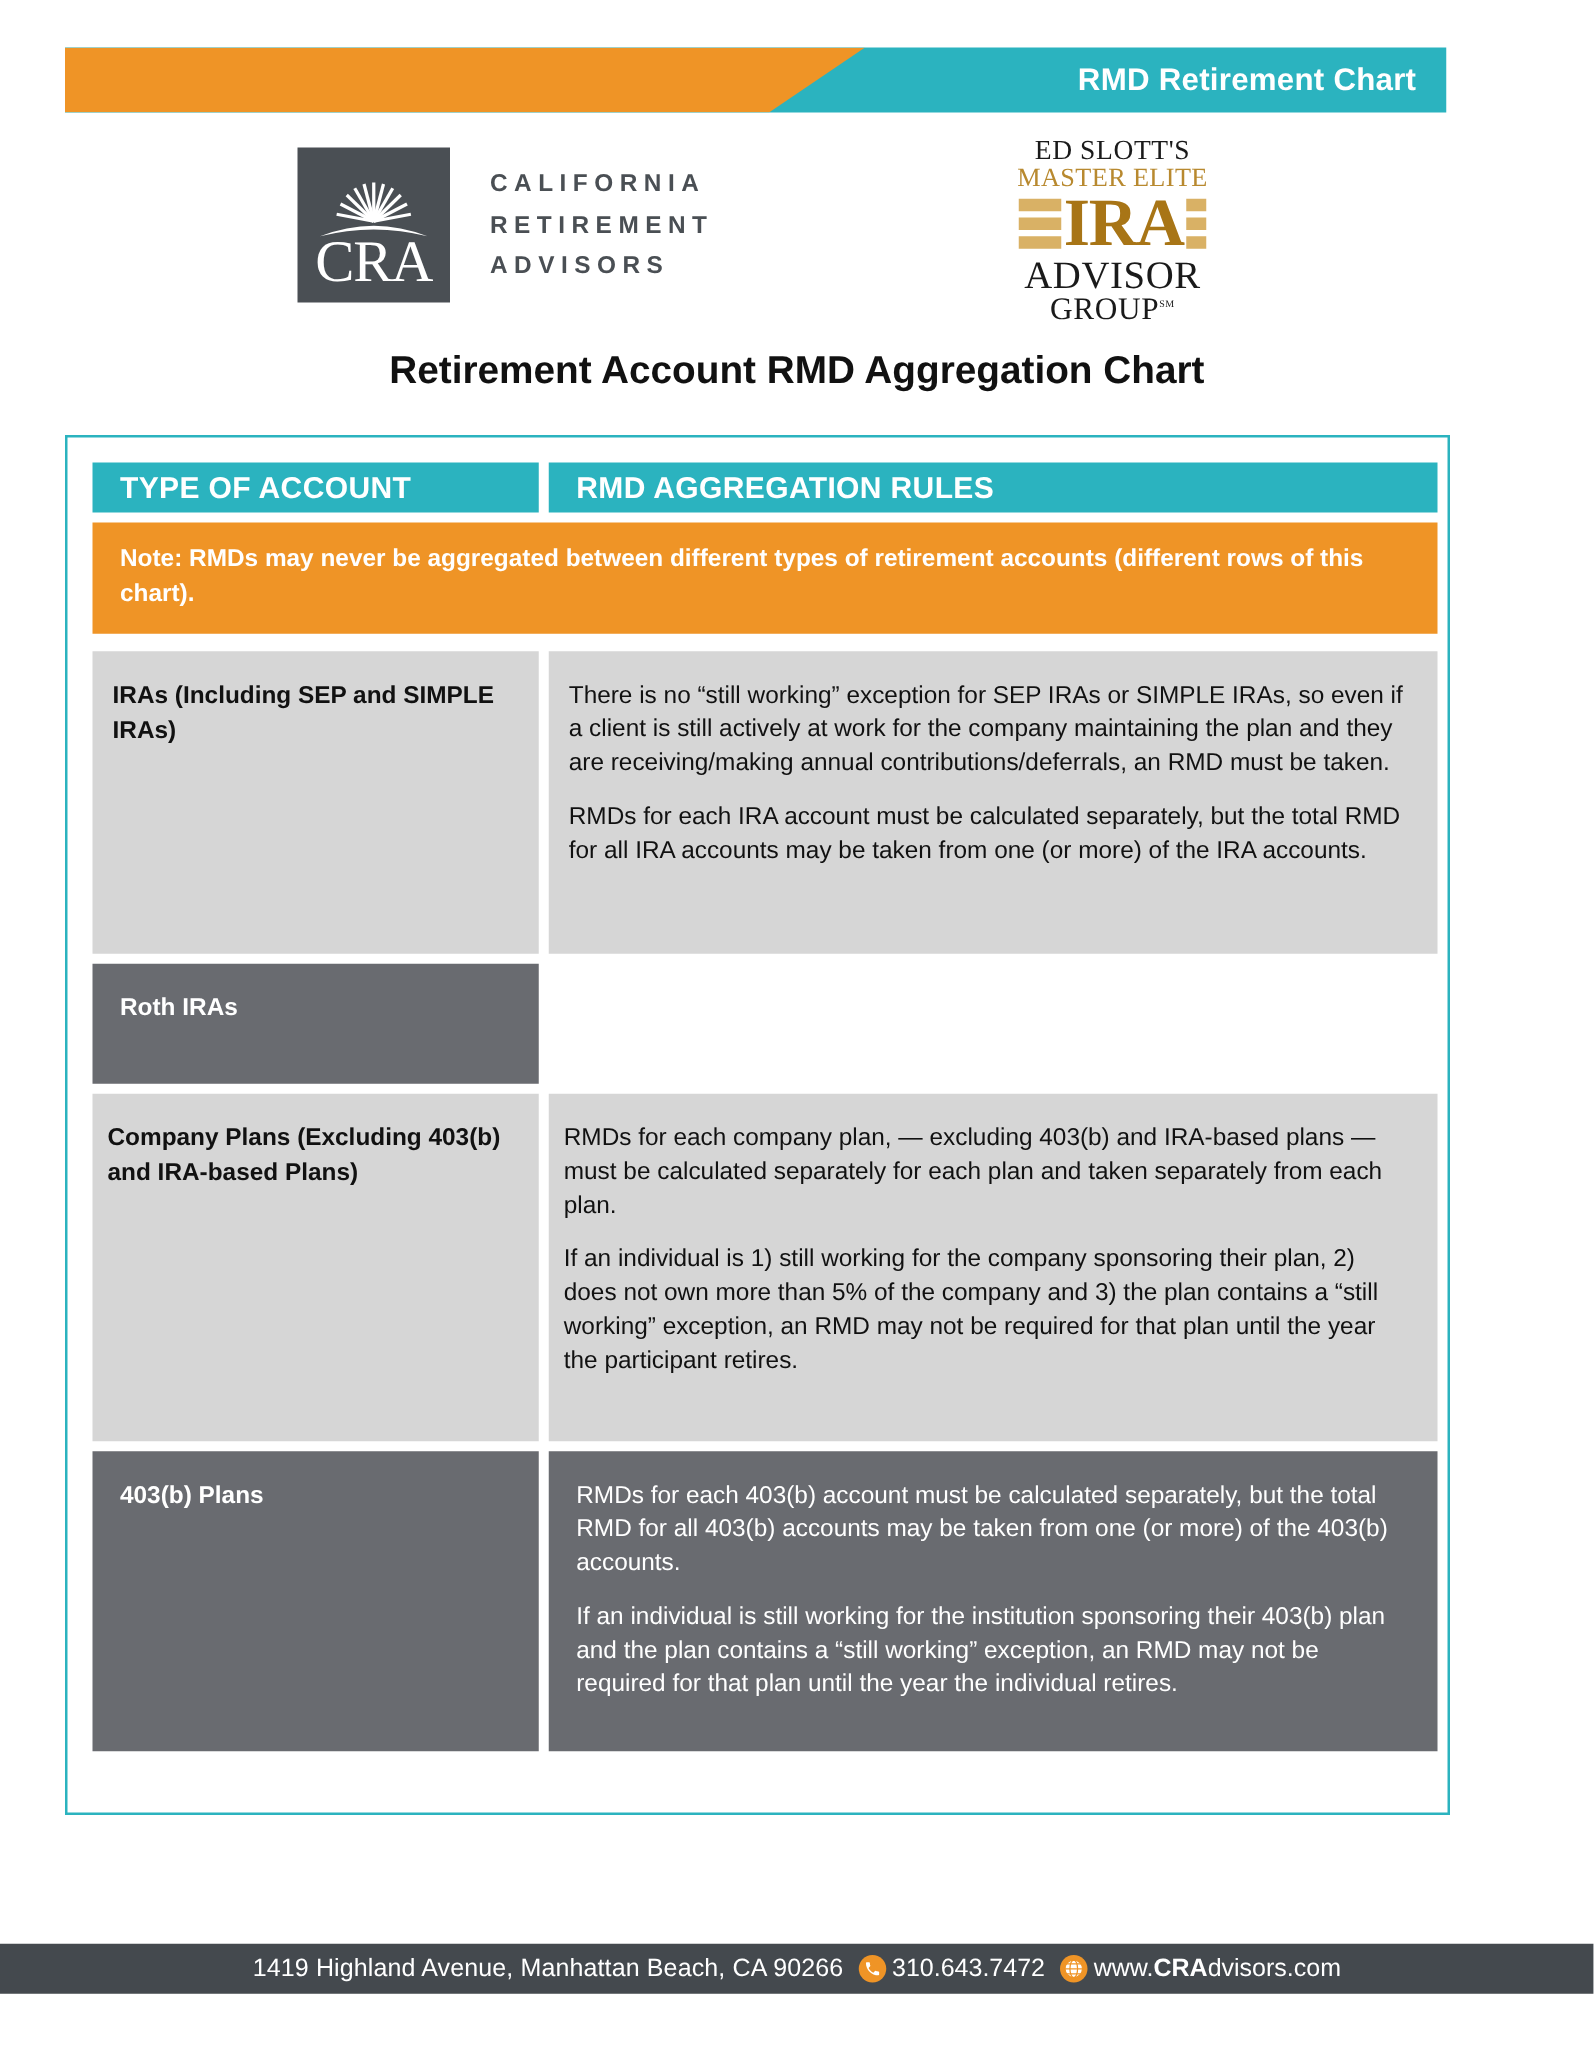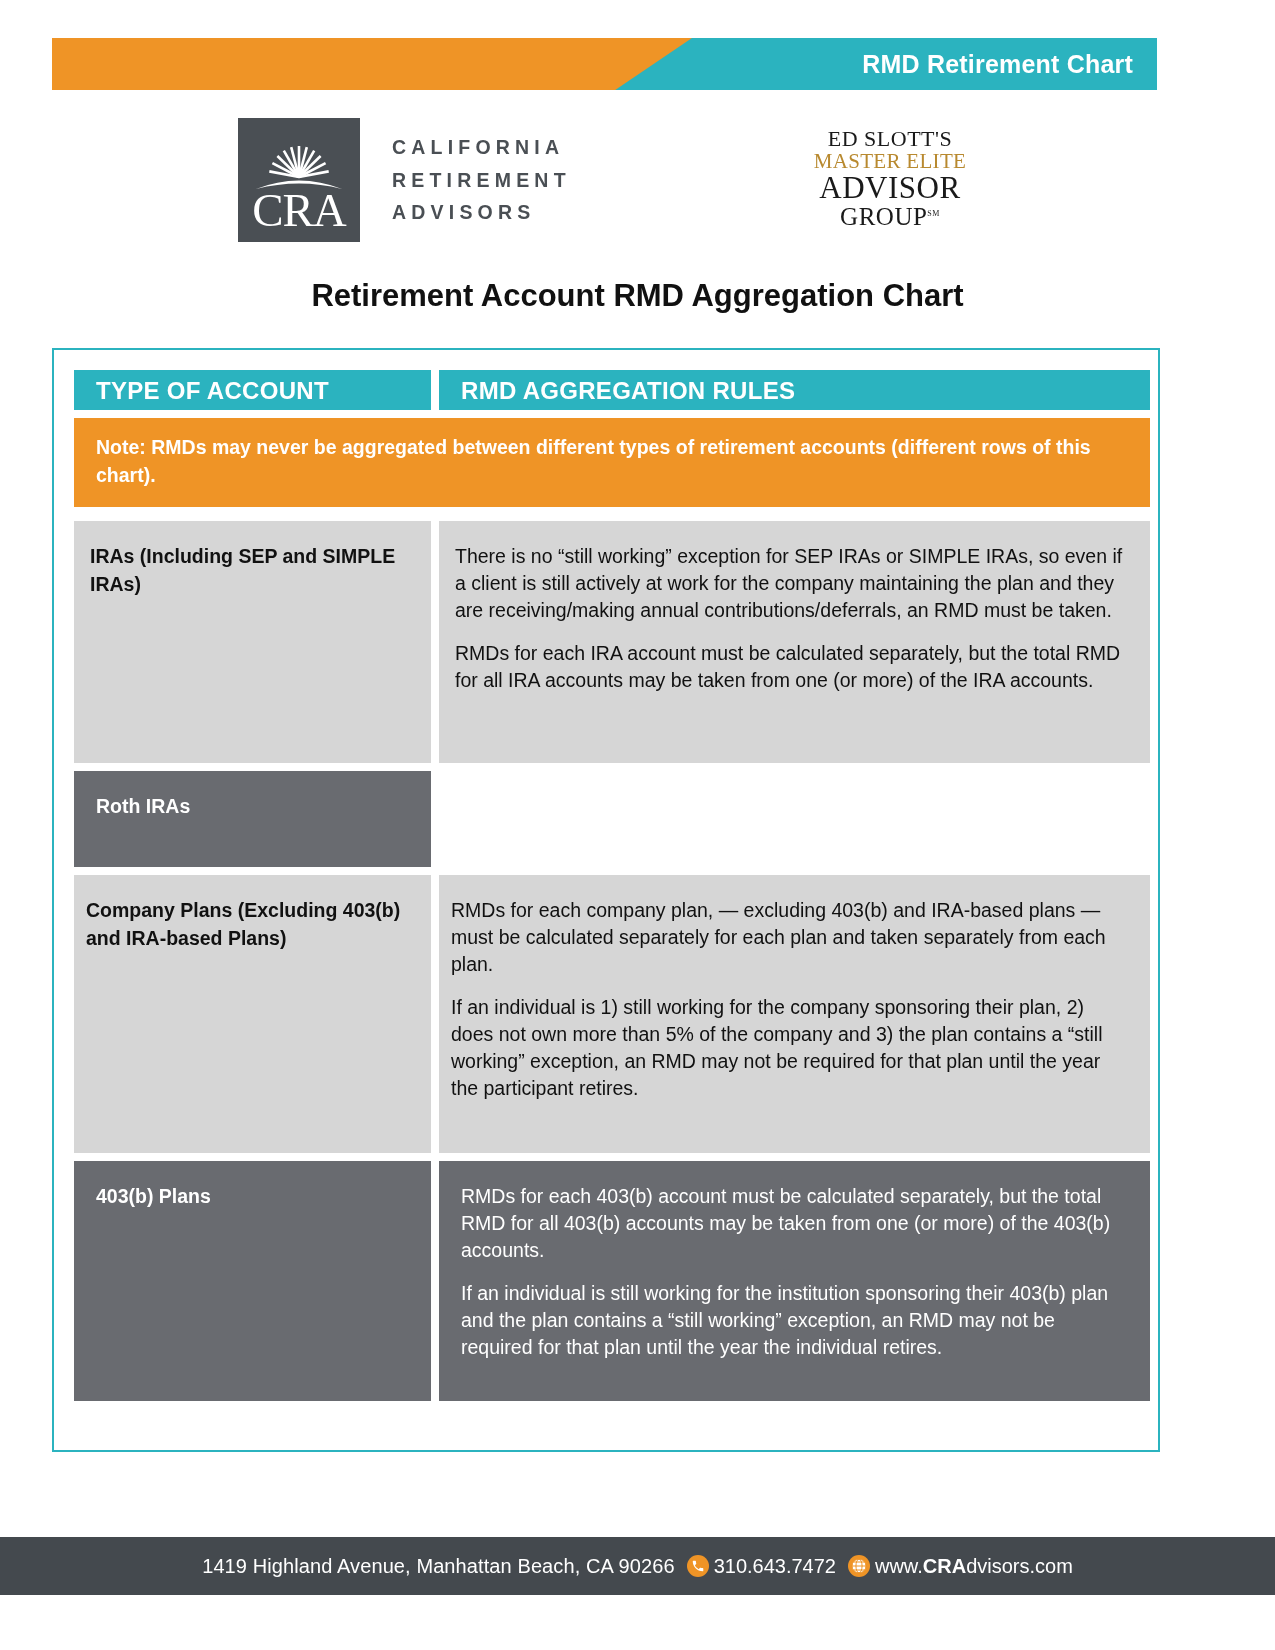--- a/index.html
+++ b/index.html
@@ -95,21 +95,21 @@
     color: #4A4F54;
     font-size: 19.5px;
     font-weight: bold;
     letter-spacing: 5.2px;
     line-height: 1.68;
   }
 
   .slott-logo {
     position: absolute;
     left: 800px;
-    top: 19px;
+    top: 0;
     width: 180px;
     text-align: center;
     font-family: "Liberation Serif", "DejaVu Serif", serif;
   }
   .slott-l1 {
     font-size: 22px;
     color: #1a1a1a;
     letter-spacing: 0.5px;
     line-height: 1.05;
   }
@@ -251,21 +251,21 @@
   .r-403b    .cell { min-height: 240px; margin-bottom: 0; }
 
   .row:last-child { margin-bottom: 0; }
 
   
   .footer {
     position: absolute;
     left: 0;
     bottom: 55px;
     width: 1275px;
-    height: 58px;
+    height: 40px;
     background: #44494E;
     display: flex;
     align-items: center;
     justify-content: center;
     gap: 12px;
     color: #ffffff;
     font-size: 20px;
   }
   .footer-address { letter-spacing: 0.1px; }
   .footer-item {
@@ -323,20 +323,33 @@
       <div class="cra-wordmark">
         <div>CALIFORNIA</div>
         <div>RETIREMENT</div>
         <div>ADVISORS</div>
       </div>
     </div>
 
     <div class="slott-logo">
       <div class="slott-l1">ED SLOTT'S</div>
       <div class="slott-l2">MASTER ELITE</div>
+      <div class="slott-ira-row">
+        <span class="slott-bars">
+          <span></span>
+            <span></span>
+            <span></span>
+        </span>
+        <span class="slott-ira">IRA</span>
+        <span class="slott-bars right">
+          <span></span>
+            <span></span>
+            <span></span>
+        </span>
+      </div>
       <div class="slott-l4">ADVISOR</div>
       <div class="slott-l5"><span>GROUP</span><span class="slott-sm">SM</span></div>
     </div>
 
   </div>
 
   <div class="doc-title">Retirement Account RMD Aggregation Chart</div>
 
   <div class="table-frame">
     <div class="table-inner">

